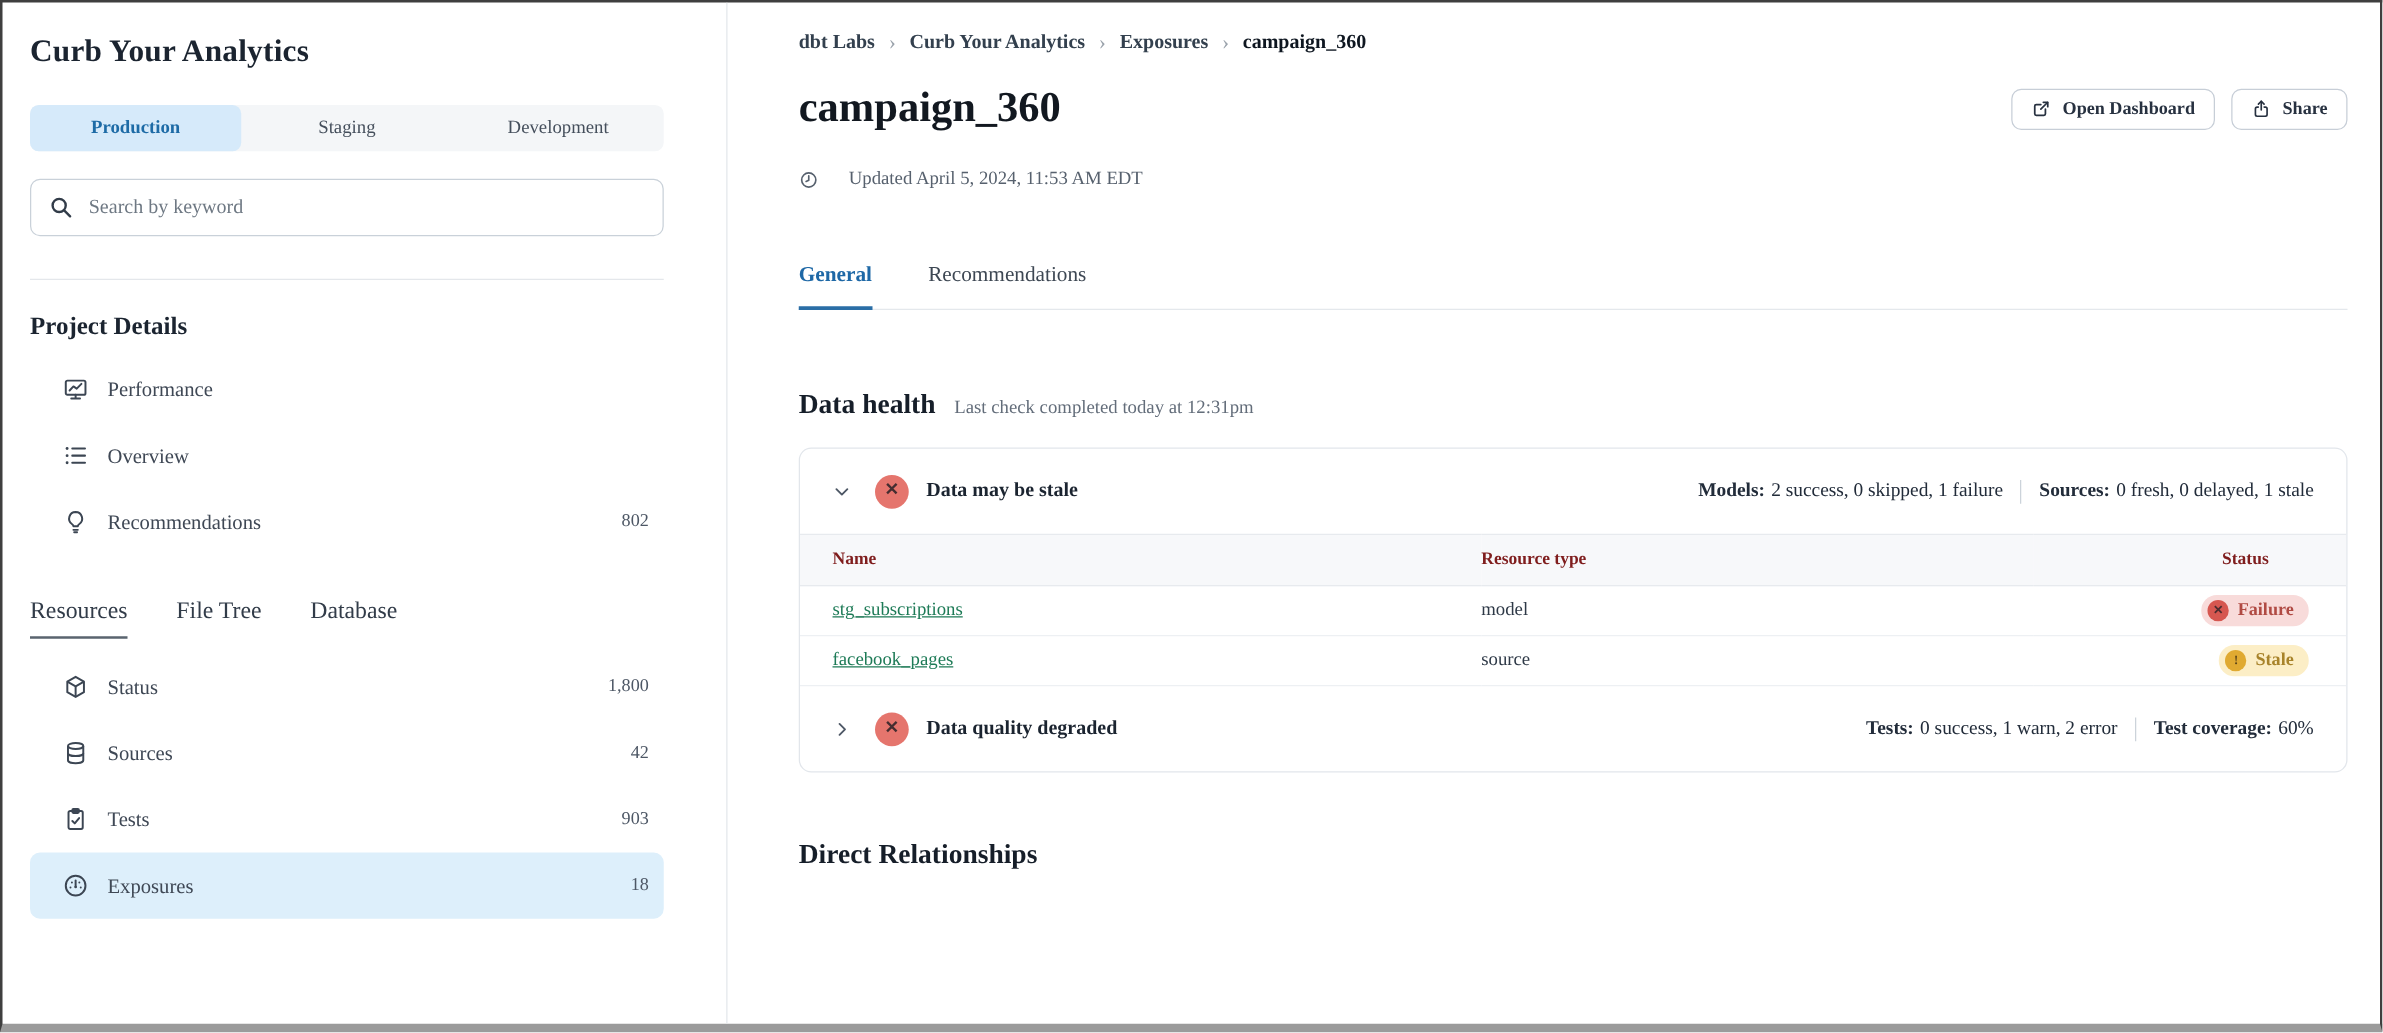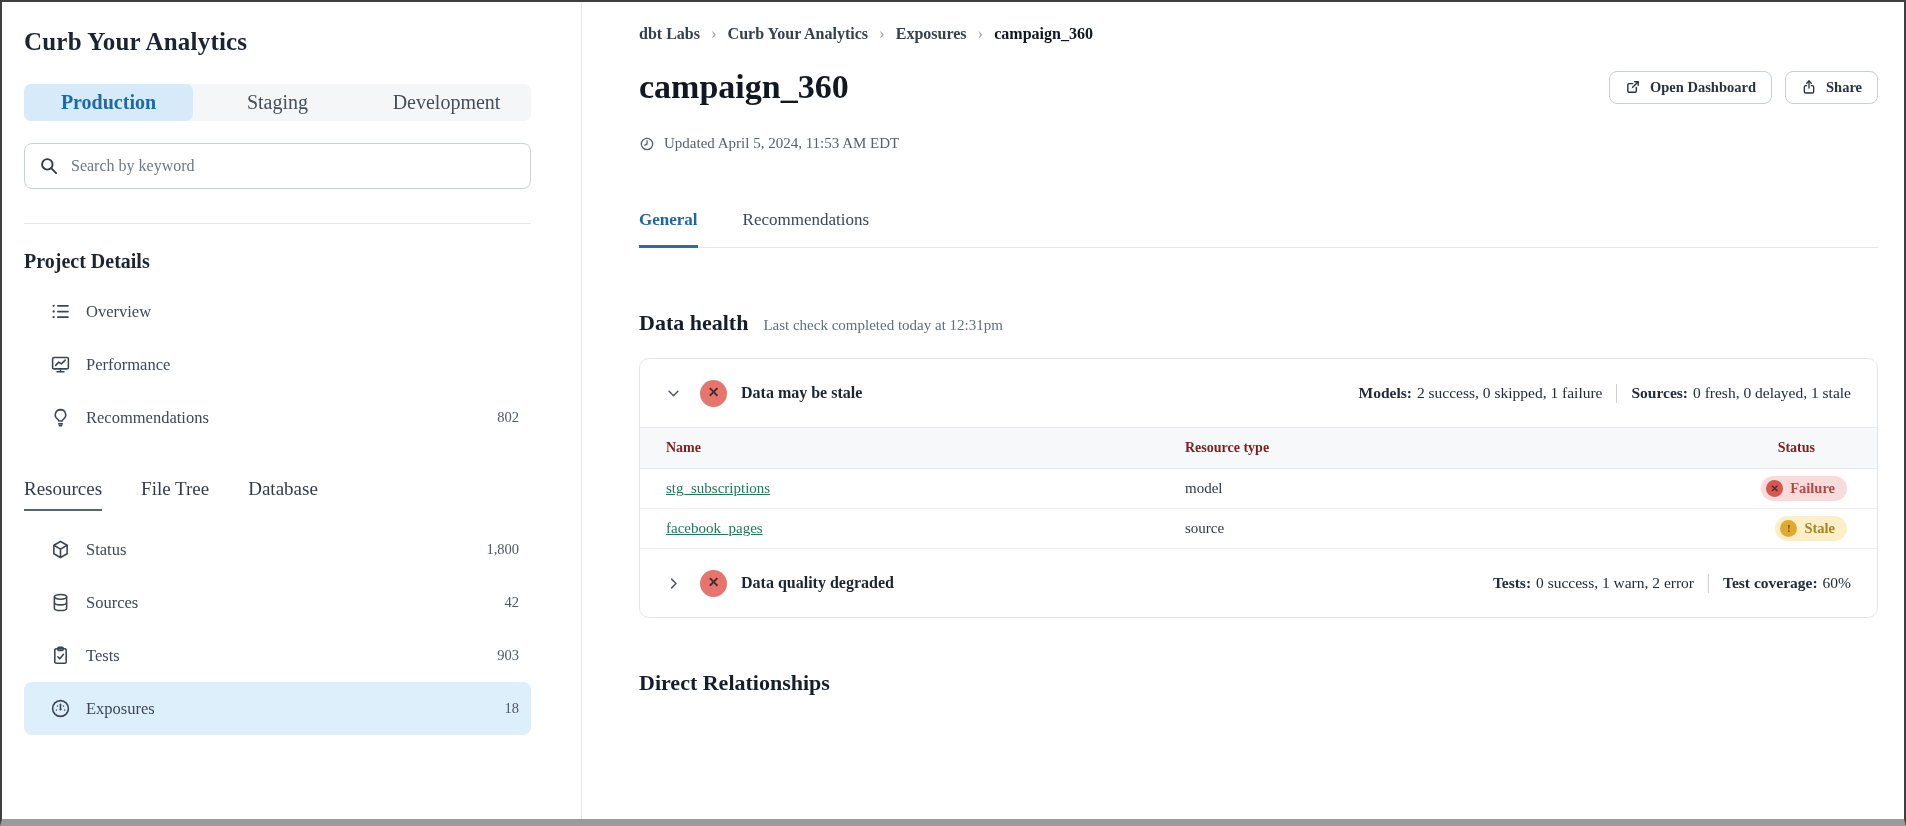--- a/index.html
+++ b/index.html
@@ -3,21 +3,21 @@
 <meta charset="utf-8">
 <style>
   * { margin:0; padding:0; box-sizing:border-box; }
   html,body { width:1906px; height:826px; background:#ffffff; font-family:"Liberation Sans", sans-serif; color:#2e3947; }
   .frame { width:1906px; height:826px; display:flex; border:2px solid #3f3f3f; border-bottom:7px solid #9b9b9b; overflow:hidden; background:#fff;font-family:Liberation Serif, serif; }
 
   
   .sidebar { width:580px; min-width:580px; padding:26px 50px 0 22px; border-right:1px solid #e4e7eb; }
   .sb-title { font-size:25px; font-weight:700; color:#1b2430; letter-spacing:.2px; }
   .seg { display:flex; margin-top:28px; background:#f4f6f8; border-radius:7px; height:37px; }
-  .seg-item { flex:1; border:none; background:transparent; font-family:inherit; font-size:20px; color:#454f5c; border-radius:7px; cursor:pointer; }
+  .seg-item { flex:1; border:none; background:transparent; font-family:inherit; font-size:15px; color:#454f5c; border-radius:7px; cursor:pointer; }
   .seg-item.active { background:#d6eafa; color:#1d6ba6; font-weight:600; }
   .search { display:flex; align-items:center; gap:12px; margin-top:22px; height:46px; border:1px solid #c9d1d9; border-radius:8px; padding:16px 14px; background:#fff; }
   .search svg { width:20px; height:20px; color:#323c49; flex:none; }
   .search input { border:none; outline:none; flex:1; font-family:inherit; font-size:16px; color:#2e3947; background:transparent; }
   .search input::placeholder { color:#6e7883; }
   .sb-hr { border:none; border-top:1px solid #e4e7eb; margin-top:34px; }
   .sb-heading { font-size:20px; font-weight:700; color:#1b2430; margin-top:26px; }
   .sb-nav { margin-top:12px; }
   .nav-item { display:flex; align-items:center; height:53px; padding:0 12px 0 26px; border-radius:8px; cursor:pointer; }
   .nav-item.active { background:#ddeffb; }
@@ -32,21 +32,21 @@
   .main { flex:1; padding:22px 26px 0 57px; overflow:hidden; }
   .breadcrumb { display:flex; align-items:center; gap:11px; font-size:16px; }
   .bc-link { font-weight:700; color:#33404e; cursor:pointer; }
   .bc-sep { color:#9aa2ab; font-size:17px; }
   .bc-current { font-weight:700; color:#0e1620; }
   .title-row { display:flex; align-items:center; margin-top:24px; }
   .page-title { font-size:34px; font-weight:600; color:#121820; }
   .actions { margin-left:auto; display:flex; gap:13px; }
   .btn { display:inline-flex; align-items:center; gap:9px; height:33px; padding:0 15px; background:#fff; border:1px solid #c7ced7; border-radius:8px; font-family:inherit; font-size:14.5px; font-weight:700; color:#273140; cursor:pointer; }
   .btn svg { width:16px; height:16px; color:#273140; }
-  .updated { display:flex; align-items:center; gap:9px; margin-top:29px; font-size:15px; color:#57616e; }
+  .updated { display:flex; align-items:center; gap:24px; margin-top:29px; font-size:15px; color:#57616e; }
   .updated svg { width:16px; height:16px; color:#57616e; }
   .tabs { display:flex; gap:45px; margin-top:58px; border-bottom:1px solid #e4e8ec; }
   .tab { font-size:17px; color:#3d4753; padding-bottom:15px; cursor:pointer; border-bottom:3px solid transparent; margin-bottom:-1px; }
   .tab.active { color:#1e68a6; font-weight:700; border-bottom-color:#2a6ea6; }
   .dh-head { display:flex; align-items:baseline; gap:15px; margin-top:62px; }
   .dh-title { font-size:22px; font-weight:600; color:#161e29;text-align:right; }
   .dh-sub { font-size:15px; color:#636d7a; }
   .dr-title { font-size:22px; font-weight:600; color:#161e29; margin-top:52px; }
 
   
@@ -96,38 +96,38 @@
         </svg>
       <input placeholder="Search by keyword" style="">
     </div>
 
     <hr class="sb-hr">
 
     <h2 class="sb-heading">Project Details</h2>
 
     <nav class="sb-nav">
       <div class="nav-item">
+        <svg viewBox="0 0 24 24" fill="none" stroke="currentColor" stroke-width="1.8">
+            <rect x="3" y="4" width="18" height="13" rx="1.5"></rect>
+            <polyline points="6.5,13 10,9.3 13,11.3 17.3,7" stroke-linecap="round" stroke-linejoin="round"></polyline>
+            <line x1="12" y1="17" x2="12" y2="20" stroke-linecap="round"></line>
+            <line x1="8" y1="20.3" x2="16" y2="20.3" stroke-linecap="round"></line>
+          </svg>
+        <span class="nav-label">Performance</span>
+      </div>
+      <div class="nav-item">
         <svg viewBox="0 0 24 24" fill="none" stroke="currentColor" stroke-width="2">
             <circle cx="4.2" cy="5.5" r="1.3" fill="currentColor" stroke="none"></circle>
             <circle cx="4.2" cy="12" r="1.3" fill="currentColor" stroke="none"></circle>
             <circle cx="4.2" cy="18.5" r="1.3" fill="currentColor" stroke="none"></circle>
             <line x1="9" y1="5.5" x2="20.5" y2="5.5" stroke-linecap="round"></line>
             <line x1="9" y1="12" x2="20.5" y2="12" stroke-linecap="round"></line>
             <line x1="9" y1="18.5" x2="20.5" y2="18.5" stroke-linecap="round"></line>
           </svg>
         <span class="nav-label">Overview</span>
-      </div>
-      <div class="nav-item">
-        <svg viewBox="0 0 24 24" fill="none" stroke="currentColor" stroke-width="1.8">
-            <rect x="3" y="4" width="18" height="13" rx="1.5"></rect>
-            <polyline points="6.5,13 10,9.3 13,11.3 17.3,7" stroke-linecap="round" stroke-linejoin="round"></polyline>
-            <line x1="12" y1="17" x2="12" y2="20" stroke-linecap="round"></line>
-            <line x1="8" y1="20.3" x2="16" y2="20.3" stroke-linecap="round"></line>
-          </svg>
-        <span class="nav-label">Performance</span>
       </div>
       <div class="nav-item">
         <svg viewBox="0 0 24 24" fill="none" stroke="currentColor" stroke-width="1.8">
             <path d="M12 3a6 6 0 0 0-3.4 10.9c.9.6 1.4 1.3 1.4 2.1h4c0-.8.5-1.5 1.4-2.1A6 6 0 0 0 12 3z" stroke-linejoin="round"></path>
             <line x1="10" y1="19.3" x2="14" y2="19.3" stroke-linecap="round"></line>
             <line x1="10.7" y1="21.5" x2="13.3" y2="21.5" stroke-linecap="round"></line>
           </svg>
         <span class="nav-label">Recommendations</span>
         <span class="nav-count">802</span>
       </div>

